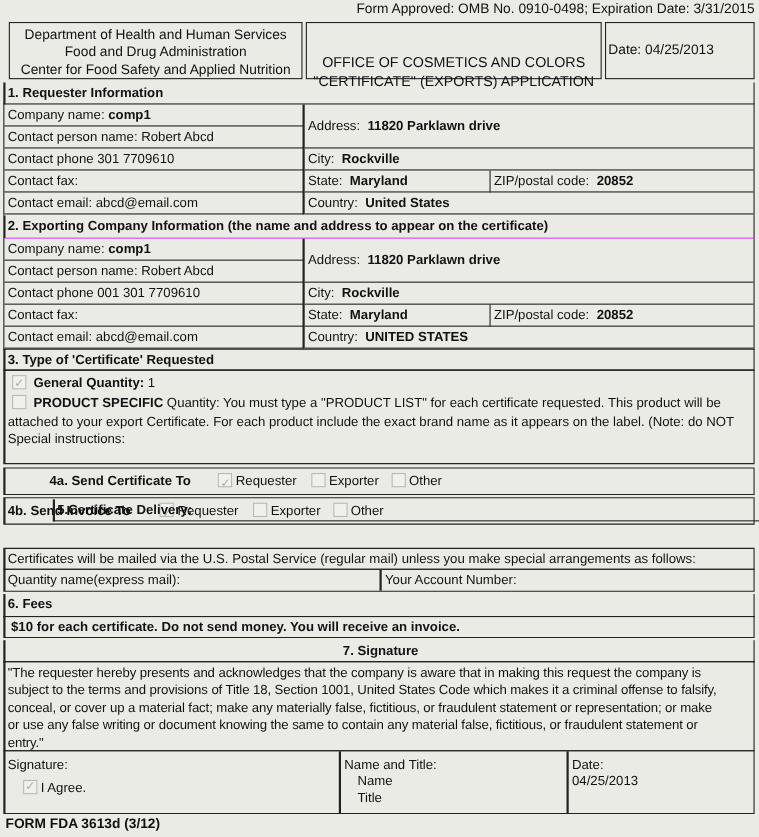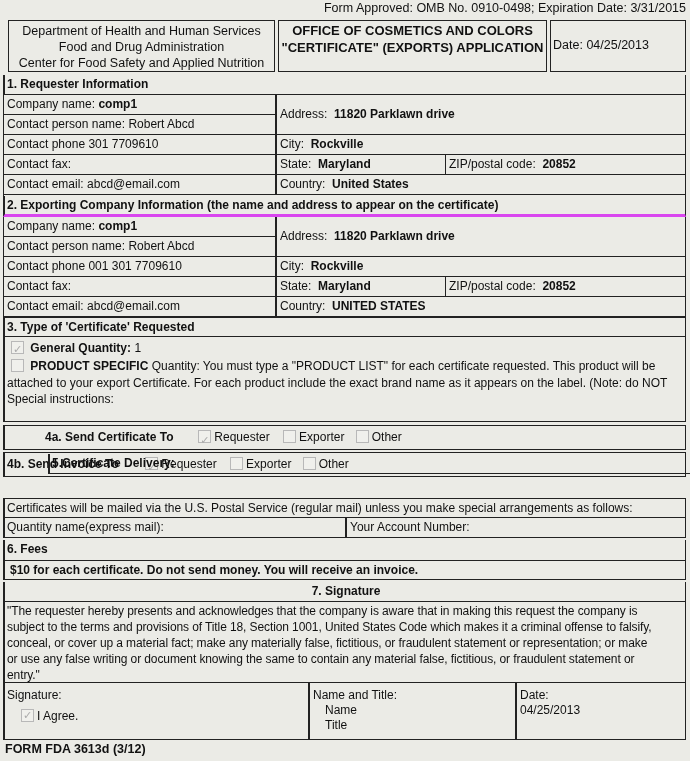--- a/index.html
+++ b/index.html
@@ -9,21 +9,21 @@
     background: #ebebe6;
     font-family: "Liberation Sans", sans-serif;
     font-size: 12px;
     color: #111;
     position: relative;
   }
   .abs { position: absolute; }
   .top-note { position: absolute; right: 4px; top: 1px; font-size: 12.5px; white-space: nowrap; }
   .hbox { position: absolute; border: 1px solid #222; background: #ebebe6; }
   .hbox.agency { left: 8px; top: 20px; width: 267px; height: 52px; text-align: center; line-height: 16px; padding-top: 2px; font-size: 12.5px; }
-  .hbox.office { left: 278px; top: 20px; width: 269px; height: 52px; text-align: center; font-weight: bold; font-size: 13px; line-height: 17px; padding-top: 1px; }
+  .hbox.office { left: 278px; top: 20px; width: 269px; height: 52px; text-align: center; font-weight: normal; font-size: 13px; line-height: 17px; padding-top: 27px; }
   .hbox.date { left: 550px; top: 20px; width: 136px; height: 52px; padding-left: 2px; padding-top: 17px; font-size: 12.5px; }
 
   .frame { position: absolute; left: 3px; width: 683px; border-left: 1px solid #222; border-right: 1px solid #222; }
   .sect { position: absolute; left: 3px; width: 683px; border: 1px solid #222; border-left-width: 2px; font-weight: bold; padding-left: 2px; line-height: 18px; height: 20px; font-size: 12px; }
   .cell { position: absolute; border-bottom: 1px solid #222; padding-left: 3px; line-height: 19px; white-space: nowrap; font-size: 12px; }
   .b { font-weight: bold; }
   .vline { position: absolute; width: 2px; background: #222; }
   .cb { display: inline-block; width: 13px; height: 13px; border: 1px solid #b8b8b8; background: #f0f0ec; vertical-align: -2px; position: relative; margin-right: 3px; }
   .cb.checked::after { content: "\2713"; position: absolute; left: 1px; top: -2px; font-size: 11px; color: #aaa; }
   .block { position: absolute; left: 3px; width: 683px; border: 1px solid #222; border-left-width: 2px; padding-left: 2px; }
@@ -55,21 +55,21 @@
   <div class="cell" style="left:0;top:60px;width:272px;height:20px;">Contact fax:</div>
   <div class="cell" style="left:0;top:80px;width:272px;height:20px;">Contact email: abcd@email.com</div>
   <div class="vline" style="left:271px;top:0;height:100px;"></div>
   <div class="cell" style="left:273px;top:0;width:408px;height:40px;line-height:38px;"><span>Address:</span>&nbsp; <span class="b">11820 Parklawn drive</span></div>
   <div class="cell" style="left:273px;top:40px;width:408px;height:20px;"><span>City:</span>&nbsp; <span class="b">Rockville</span></div>
   <div class="cell" style="left:273px;top:60px;width:169px;height:20px;border-right:1px solid #222;"><span>State:</span>&nbsp; <span class="b">Maryland</span></div>
   <div class="cell" style="left:442px;top:60px;width:239px;height:20px;"><span>ZIP/postal code:</span>&nbsp; <span class="b">20852</span></div>
   <div class="cell" style="left:273px;top:80px;width:408px;height:20px;"><span>Country:</span>&nbsp; <span class="b">United States</span></div>
 </div>
 
-<div class="sect" style="top:196px;border-top:none;border-bottom:3px solid #d946ef;height:21px;">2. Exporting Company Information (the name and address to appear on the certificate)</div>
+<div class="sect" style="top:196px;border-top:none;border-bottom:1px solid #d946ef;height:21px;">2. Exporting Company Information (the name and address to appear on the certificate)</div>
 <div class="frame" style="top:217px;height:101px;">
   <div class="cell" style="left:0;top:0;width:272px;height:20px;"><span>Company name:</span> <span class="b">comp1</span></div>
   <div class="cell" style="left:0;top:20px;width:272px;height:20px;">Contact person name: Robert Abcd</div>
   <div class="cell" style="left:0;top:40px;width:272px;height:20px;">Contact phone  001 301 7709610</div>
   <div class="cell" style="left:0;top:60px;width:272px;height:20px;">Contact fax:</div>
   <div class="cell" style="left:0;top:80px;width:272px;height:20px;">Contact email: abcd@email.com</div>
   <div class="vline" style="left:271px;top:0;height:100px;"></div>
   <div class="cell" style="left:273px;top:0;width:408px;height:40px;line-height:38px;"><span>Address:</span>&nbsp; <span class="b">11820 Parklawn drive</span></div>
   <div class="cell" style="left:273px;top:40px;width:408px;height:20px;"><span>City:</span>&nbsp; <span class="b">Rockville</span></div>
   <div class="cell" style="left:273px;top:60px;width:169px;height:20px;border-right:1px solid #222;"><span>State:</span>&nbsp; <span class="b">Maryland</span></div>

